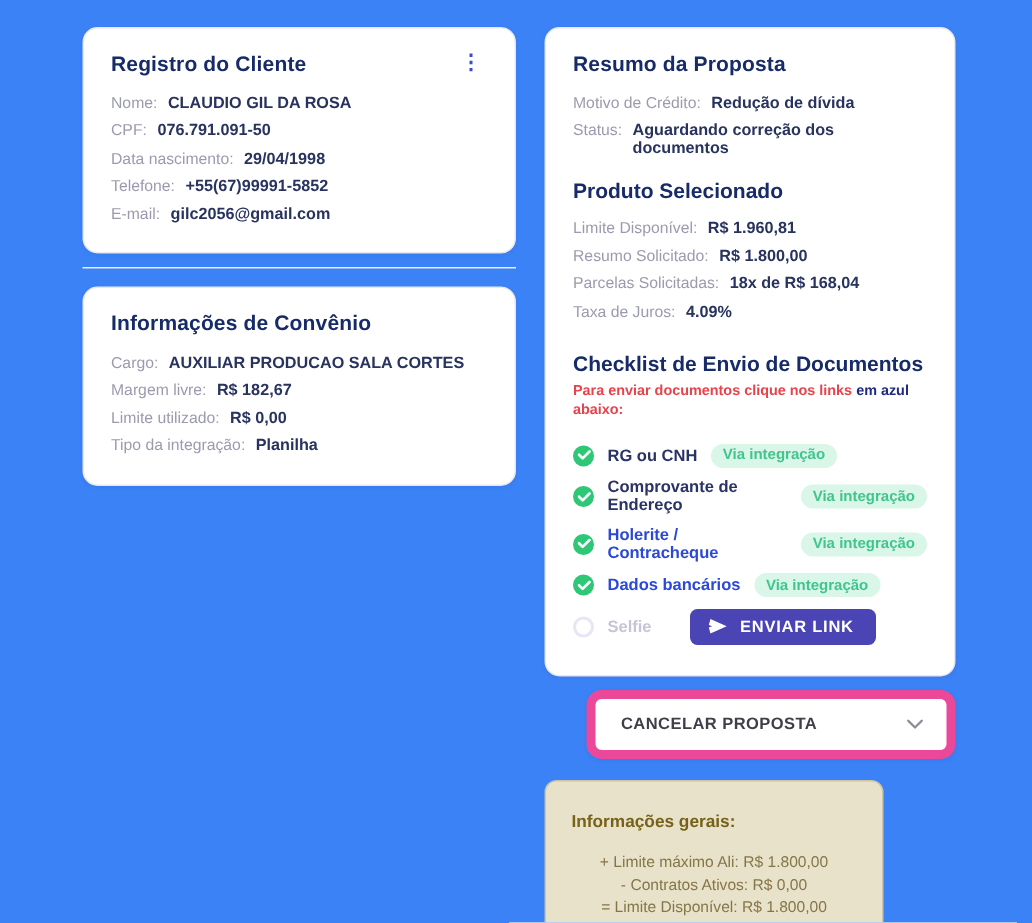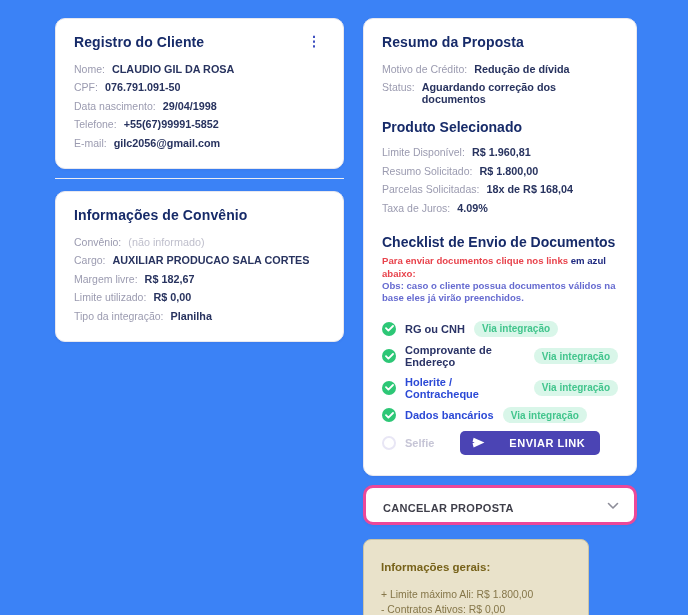--- a/index.html
+++ b/index.html
@@ -39,35 +39,35 @@
   .cc { width:14px; height:14px; border-radius:50%; flex:0 0 14px; position:relative; }
   .cc.done { background:#2dc776; }
   .cc.done svg { position:absolute; left:2.5px; top:3.5px; }
   .cc.empty { border:2px solid #e8e6f5; background:#fff; }
   .item-label { font-size:11px; font-weight:600; color:#2a3366; }
   .item-label.link { color:#2b49d6; font-weight:800; }
   .item-label.muted { color:#c6c5d6; font-weight:700; }
   .badge { background:#d9f6e9; color:#42c58d; font-size:10px; font-weight:700;
            padding:2.5px 8px; border-radius:9px; white-space:nowrap; }
 
-  .send-btn { display:inline-flex; align-items:center; gap:24px; background:#4b44b4; color:#fff;
+  .send-btn { display:inline-flex; align-items:center; gap:8px; background:#4b44b4; color:#fff;
               border:none; border-radius:5px; font-family:inherit; font-size:11px; font-weight:800;
               letter-spacing:.5px; padding:6px 15px 6px 12px; margin-left:17px; cursor:pointer; }
 
-  .cancel-bar { margin-top:9px; background:#fff; border:3px solid #ec4899; border-radius:10px;
-                display:flex; justify-content:space-between; align-items:flex-end;
-                padding:8px 15px 8px 17px; cursor:pointer; box-shadow:0 1px 3px rgba(25,25,70,.05); }
+  .cancel-bar { margin-top:9px; background:#fff; border:6px solid #ec4899; border-radius:10px;
+                display:flex; justify-content:space-between; align-items:center;
+                padding:8px 15px 8px 17px; cursor:pointer; box-shadow:0 1px 3px rgba(25,25,70,.05);margin-left:28px; }
   .cancel-label { font-size:11px; font-weight:800; color:#3f3f4a; letter-spacing:.3px; }
   .chev { color:#8d8d99; }
 
   .beige-card { margin-top:14px; width:226px; background:#e9e2ca; border:1px solid #ccc4a5;
                 border-radius:8px; padding:21px 17px 15px; }
   .beige-title { font-size:11.5px; font-weight:800; color:#77621a; }
   .beige-lines { margin-top:14px; }
-  .beige-line { font-size:10.4px; line-height:15px; color:#857649; }
+  .beige-line { font-size:10.4px; line-height:15px; color:#857649;text-align:center; }
 </style>
 </head>
 <body>
 
 <div class="canvas">
 
   <div class="col-left">
 
     <div class="card">
       <div class="card-head">
@@ -96,24 +96,20 @@
           <span class="val">gilc2056@gmail.com</span>
         </div>
       </div>
     </div>
 
     <hr class="divider">
 
     <div class="card gap-card">
       <div class="card-title">Informações de Convênio</div>
       <div class="rows">
-        <div class="row">
-          <span class="lbl">Convênio:</span>
-          <span class="val muted">(não informado)</span>
-        </div>
         <div class="row">
           <span class="lbl">Cargo:</span>
           <span class="val">AUXILIAR PRODUCAO SALA CORTES</span>
         </div>
         <div class="row">
           <span class="lbl">Margem livre:</span>
           <span class="val">R$ 182,67</span>
         </div>
         <div class="row">
           <span class="lbl">Limite utilizado:</span>
@@ -161,24 +157,20 @@
           <span class="lbl">Taxa de Juros:</span>
           <span class="val">4.09%</span>
         </div>
       </div>
 
       <div class="sec-title">Checklist de Envio de Documentos</div>
       <div class="note-red">
         <span>Para enviar documentos clique nos links</span>
         <span class="em-blue">em azul</span>
         <span>abaixo:</span>
-      </div>
-      <div class="note-obs">
-        <span class="obs-b">Obs:</span>
-        <span>caso o cliente possua documentos válidos na base eles já virão preenchidos.</span>
       </div>
 
       <div class="checklist">
         <div class="check-item">
           <span class="cc done">
             <svg width="9" height="7" viewBox="0 0 9 7">
                 <path d="M1 3.2 L3.4 5.6 L8 1" stroke="#fff" stroke-width="1.8" fill="none" stroke-linecap="round" stroke-linejoin="round"></path>
               </svg>
           </span>
           <span class="item-label">RG ou CNH</span>

